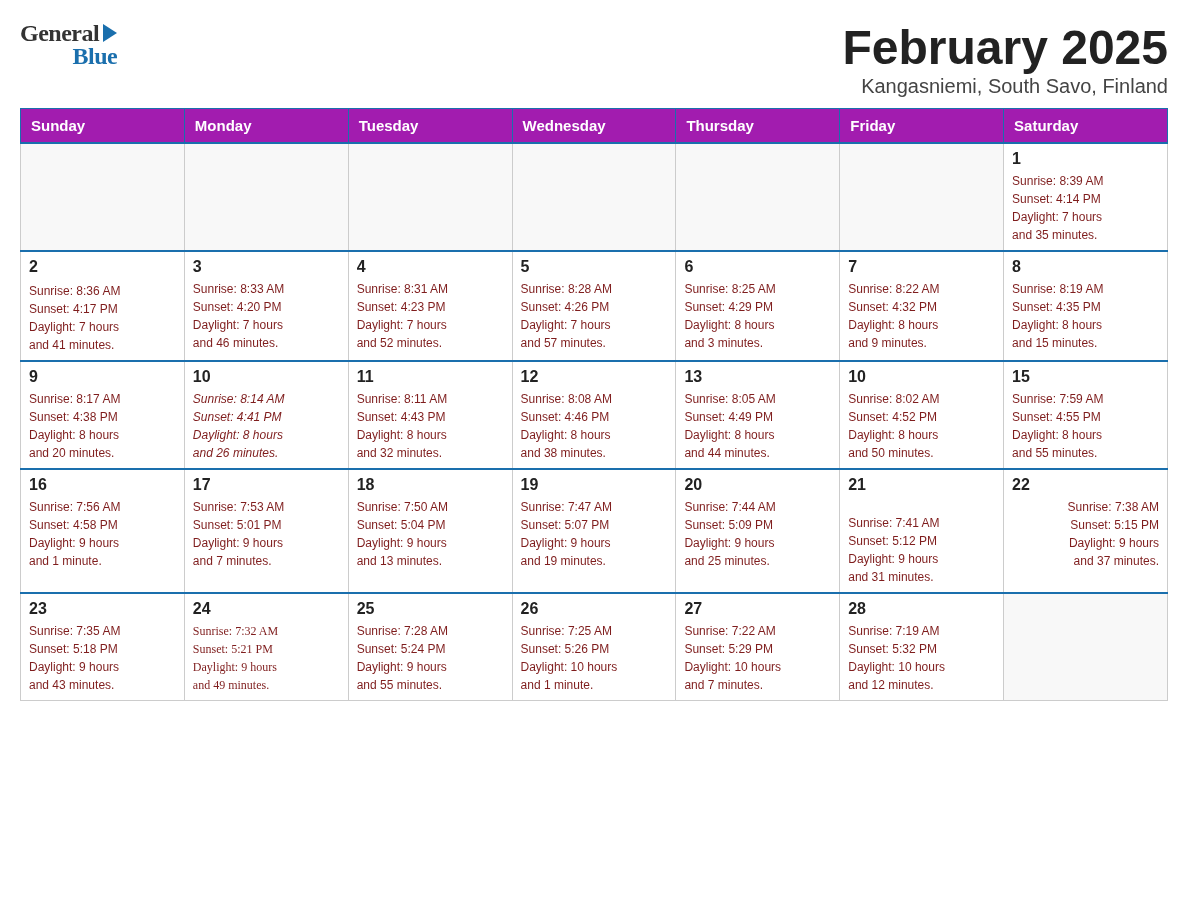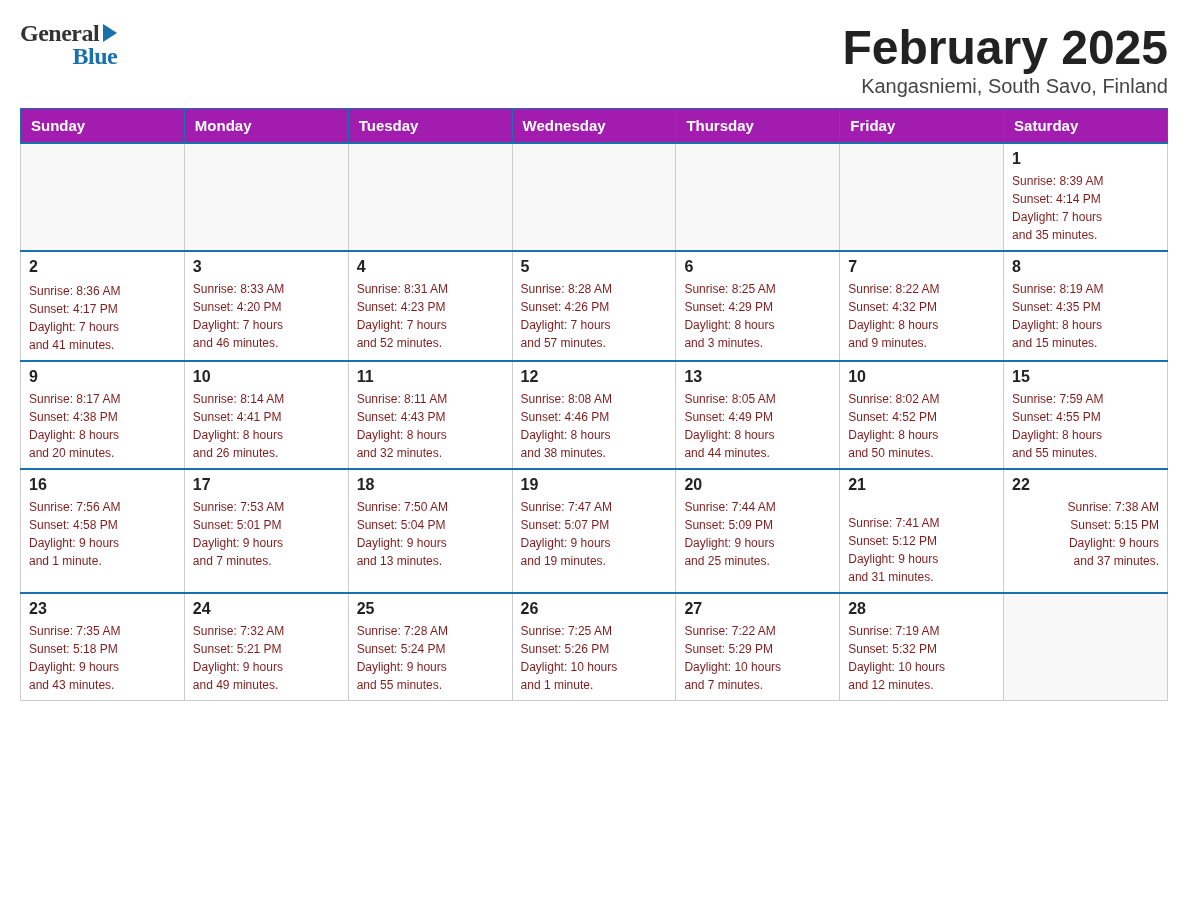--- a/index.html
+++ b/index.html
@@ -203,21 +203,21 @@
       <tr class="week-row">
         <td>
           <span class="day-number">9</span>
           <div class="day-info" style="white-space: pre-line;">Sunrise: 8:17 AM
 Sunset: 4:38 PM
 Daylight: 8 hours
 and 20 minutes.</div>
         </td>
         <td>
           <span class="day-number">10</span>
-          <div class="day-info" style="white-space: pre-line;">Sunrise: 8:14 AM
+          <div class="day-info" style="white-space: pre-line; font-style: italic;">Sunrise: 8:14 AM
 Sunset: 4:41 PM
 Daylight: 8 hours
 and 26 minutes.</div>
         </td>
         <td>
           <span class="day-number">11</span>
           <div class="day-info" style="white-space: pre-line;">Sunrise: 8:11 AM
 Sunset: 4:43 PM
 Daylight: 8 hours
 and 32 minutes.</div>
@@ -305,21 +305,21 @@
       <tr class="week-row">
         <td>
           <span class="day-number">23</span>
           <div class="day-info" style="white-space: pre-line;">Sunrise: 7:35 AM
 Sunset: 5:18 PM
 Daylight: 9 hours
 and 43 minutes.</div>
         </td>
         <td>
           <span class="day-number">24</span>
-          <div class="day-info" style="white-space: pre-line;">Sunrise: 7:32 AM
+          <div class="day-info" style="white-space: pre-line; font-family: Liberation Serif, serif;">Sunrise: 7:32 AM
 Sunset: 5:21 PM
 Daylight: 9 hours
 and 49 minutes.</div>
         </td>
         <td>
           <span class="day-number">25</span>
           <div class="day-info" style="white-space: pre-line;">Sunrise: 7:28 AM
 Sunset: 5:24 PM
 Daylight: 9 hours
 and 55 minutes.</div>

